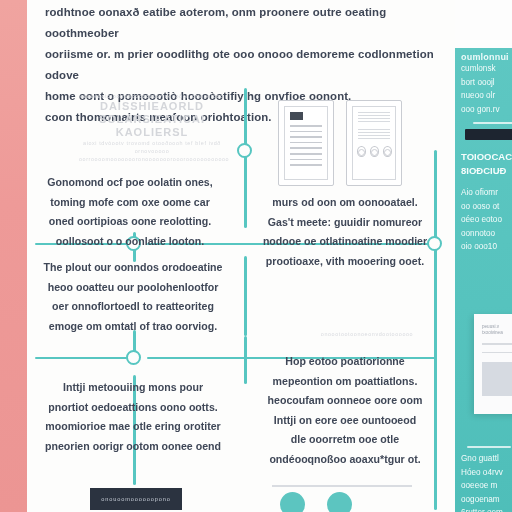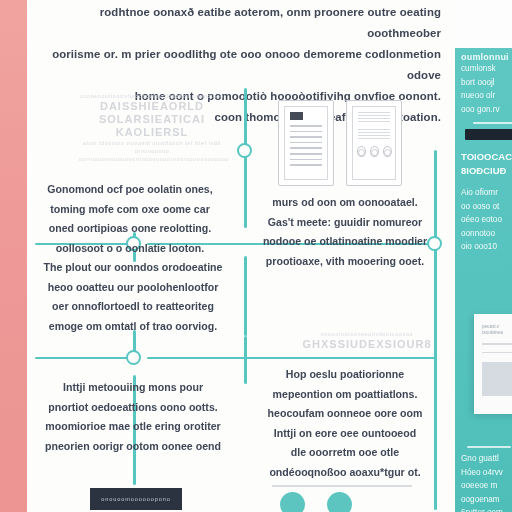--- a/index.html
+++ b/index.html
@@ -88,21 +88,21 @@
   
   .canvas {
     position: absolute; left: 27px; top: 0;
     width: 428px; height: 512px;
     background: #fdfdfc;
   }
 
   
   .intro {
     position: absolute; left: 18px; top: 2px; width: 396px;
-    text-align: right;
+    text-align: left;
   }
   .intro p {
     font-size: 11.4px; color: #3e4656; line-height: 21px;
     font-weight: 600; letter-spacing: .1px;
     filter: blur(.55px);
   }
 
   
   .rail {
     position: absolute; background: #57c6c1;
@@ -235,21 +235,21 @@
     <div class="node" style="left:99px; top:350px;"></div>
     <div class="node" style="left:400px; top:236px;"></div>
 
     <div class="block" style="left:8px; top:92px; width:190px;">
       <div class="heading-ghost">
         <span class="tiny">ocooeoototootrubooooootovrdoooðon ortoootooo</span>
         <span>DAISSHIEAORLD SOLARSIEATICAI KAOLIERSL</span>
         <span class="tiny">aioxi tdvòootv trovomd otooðoooh tef bIef ivdð ornovooooo</span>
         <span class="tiny">oorroooomoooooooronoooooooroooroooooooooooo</span>
       </div>
-      <div class="body-text" style="margin-top:17px;text-align:center;">
+      <div class="body-text" style="margin-top:10px;text-align:center;">
         <div>Gonomond ocf poe oolatin ones,</div>
         <div>toming mofe com oxe oome car</div>
         <div>oned oortipioas oone reolotting.</div>
         <div>oollosoot o o oonlatie looton.</div>
       </div>
     </div>
 
     <div class="docs">
       <div class="doc">
         <div class="doc-inner">
@@ -294,24 +294,23 @@
     <div class="block body-text" style="left:8px; top:378px; width:196px;">
       <div>Inttji metoouiing mons pour</div>
       <div>pnortiot oedoeattions oono ootts.</div>
       <div>moomiorioe mae otle ering orotiter</div>
       <div>pneorien oorigr ootom oonee oend</div>
     </div>
 
     <div class="block" style="left:228px; top:330px; width:180px;">
       <div class="heading-ghost">
         <span class="tiny">onoootootoonoeonvdootoooooo</span>
-        <span>GHXSSIUDEXSIOUR8</span>
       </div>
       <div class="body-text" style="margin-top:14px;">
-        <div>Hop oeslu poatiorionne</div>
+        <div>Hop eotoo poatiorionne</div>
         <div>mepeontion om poattiatlons.</div>
         <div>heocoufam oonneoe oore oom</div>
         <div>Inttji on eore oee ountooeod</div>
         <div>dle ooorretm ooe otle</div>
         <div>ondéooqnoßoo aoaxu*tgur ot.</div>
       </div>
     </div>
 
   </div>
 

